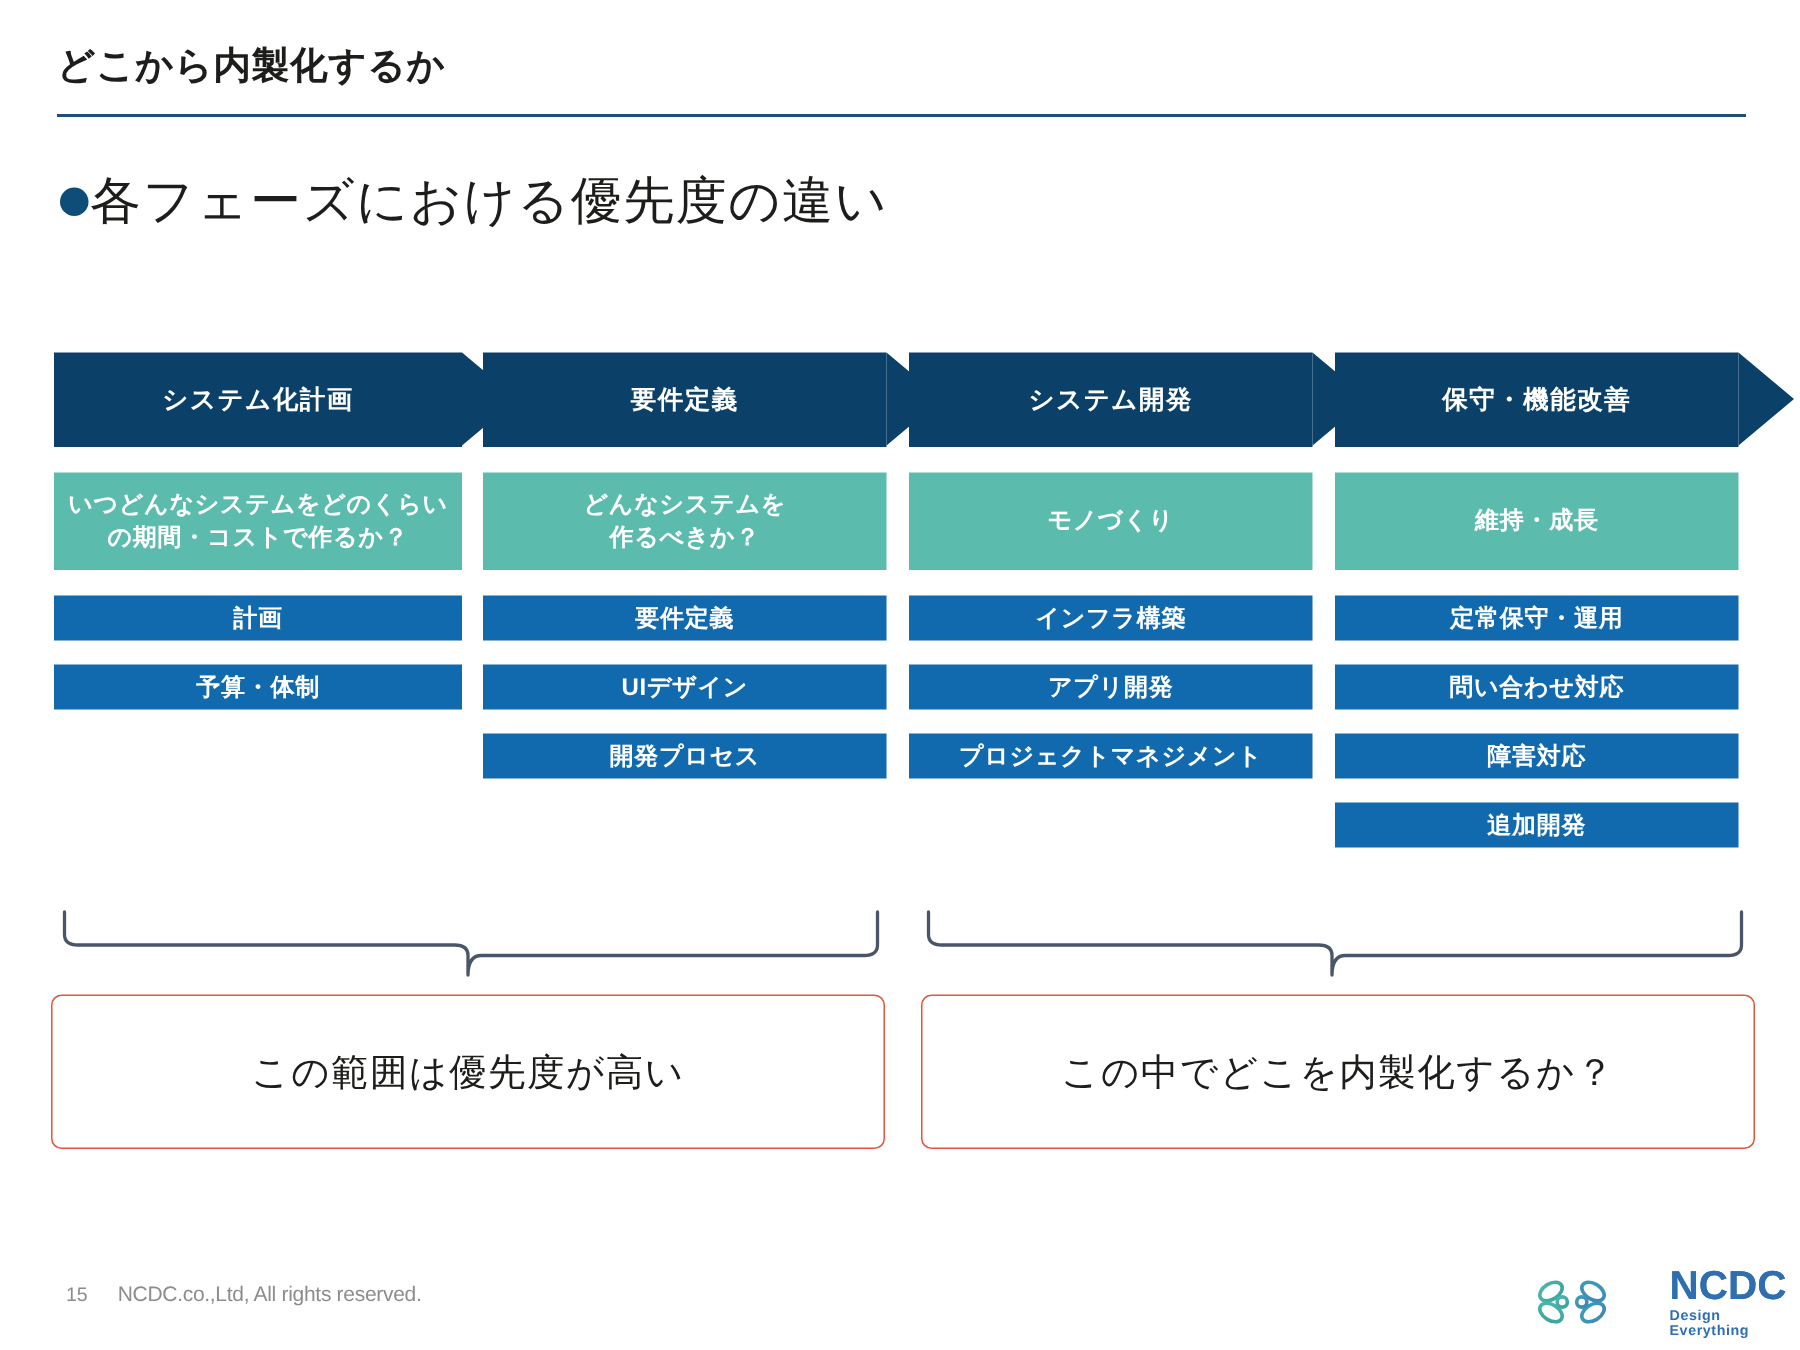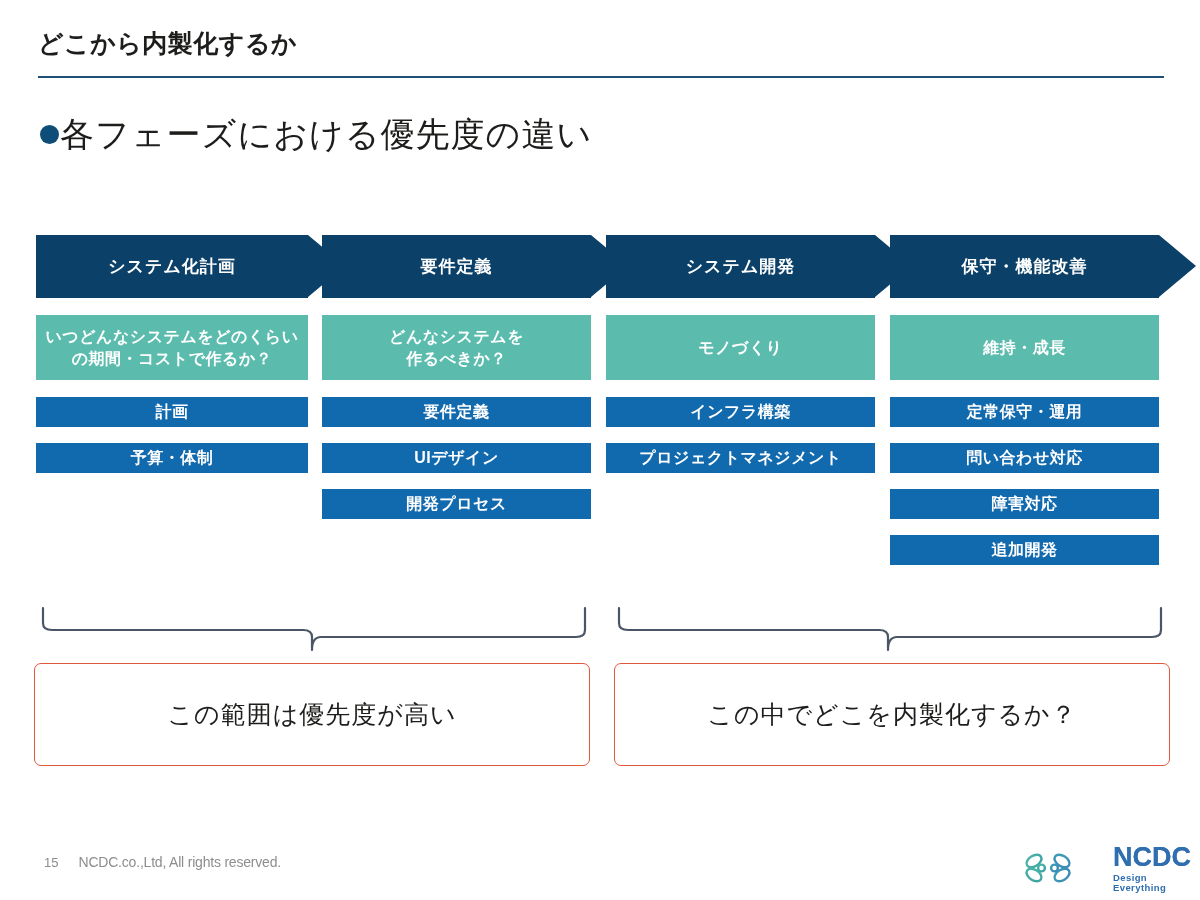--- a/index.html
+++ b/index.html
@@ -244,20 +244,21 @@
     <div class="item-box">UIデザイン</div>
     <div class="item-box">開発プロセス</div>
   </div>
 
   <div class="phase-col c2">
     <div class="chevron">
       <span class="chevron-label">システム開発</span>
     </div>
     <div class="teal-box">モノづくり</div>
     <div class="item-box">インフラ構築</div>
+    <div class="item-box">アプリ開発</div>
     <div class="item-box">プロジェクトマネジメント</div>
   </div>
 
   <div class="phase-col c3">
     <div class="chevron">
       <span class="chevron-label">保守・機能改善</span>
     </div>
     <div class="teal-box">維持・成長</div>
     <div class="item-box">定常保守・運用</div>
     <div class="item-box">問い合わせ対応</div>

